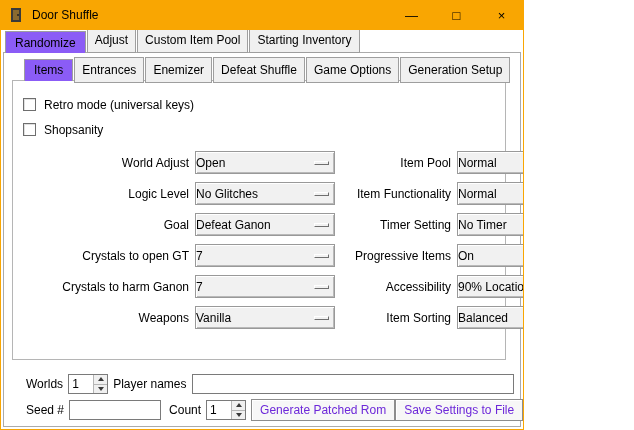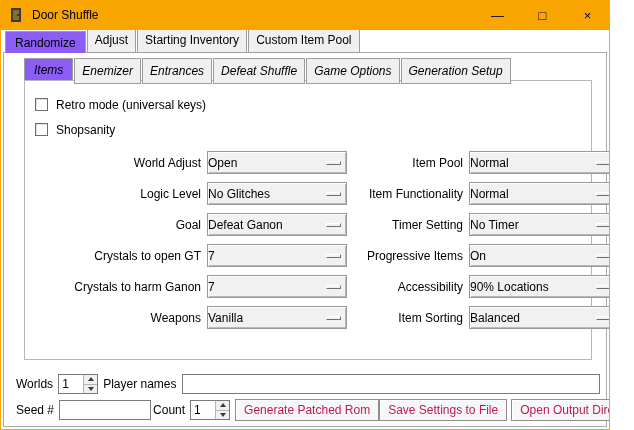--- a/index.html
+++ b/index.html
@@ -4,21 +4,21 @@
 <style>
   * { box-sizing: border-box; }
   html,body { margin:0; padding:0; }
   body {
     width:634px; height:430px;
     font-family:"Liberation Sans", sans-serif;
     font-size:12px; color:#000;
     background:#fff;
   }
   .window {
-    position:relative; width:610px; height:430px;
+    position:relative; width:524px; height:430px;
     background: var(--accent, #F9A602);
     overflow:hidden;
   }
   
   .titlebar { height:30px; display:flex; align-items:center; padding-left:8px; }
   .app-icon { width:16px; height:16px; margin-right:8px; display:inline-flex; }
   .title-text { font-size:12px; }
   .win-controls { margin-left:auto; display:flex; height:30px; }
   .win-btn {
     width:45px; height:30px; display:flex; align-items:center; justify-content:center;
@@ -41,25 +41,25 @@
   }
   .tab.selected {
     height:22px; background:#8b5cf6; border-bottom:none; padding:0 9px;
     position:relative; z-index:4;
   }
   .pane-outer {
     position:absolute; top:22px; left:2px; right:2px; bottom:2px;
     border:1px solid #ababab; background:#fff;
   }
   .tabs-inner {
-    height:23px; display:flex; align-items:flex-start; padding-left:20px;
-    margin-top:5px; position:relative; z-index:2;font-style:italic;
+    height:23px; display:flex; align-items:center; padding-left:20px;
+    margin-top:5px; position:relative; z-index:2;
   }
   .pane-inner {
-    margin:-1px 14px 0 20px; height:280px;
+    margin:-1px 14px 0 8px; height:280px;
     border:1px solid #b5b5b5; background:#fff;
     padding:8px 6px 0 8px;
   }
   
   .check-row { display:flex; align-items:center; gap:8px; margin:6px 0 0 2px; height:19px; cursor:default; }
   .checkbox {
     width:13px; height:13px; background:#fff;
     border:1px solid #6e6e6e;
     box-shadow: inset 1px 1px 0 rgba(0,0,0,0.12);
     flex:0 0 auto;
@@ -79,21 +79,21 @@
     padding-right:18px; cursor:default;
   }
   .dd-value { flex:1; text-align:left; white-space:nowrap; overflow:hidden; }
   .dd-indicator {
     position:absolute; right:5px; top:50%; transform:translateY(-50%);
     width:15px; height:4px; background:#f1f1f1;
     border-top:1px solid #fff; border-left:1px solid #fff;
     border-bottom:1px solid #6f6f6f; border-right:1px solid #6f6f6f;
   }
   
-  .bottom-area { position:absolute; left:12px; right:6px; bottom:5px; }
+  .bottom-area { position:absolute; left:22px; right:6px; bottom:5px; }
   .brow { display:flex; align-items:center; margin-top:5px; }
   .blabel { white-space:nowrap; margin-right:5px; }
   .text-input {
     height:20px; border:1px solid #7a7a7a; background:#fff;
     font-family:"Liberation Sans", sans-serif; font-size:12px; padding:0 3px;
     outline:none;
   }
   .grow { flex:1; }
   .seed-input { width:92px; }
   .spinbox {
@@ -109,25 +109,25 @@
     flex:1; display:flex; align-items:center; justify-content:center;
     background:#f0f0f0; border-left:1px solid #b5b5b5; cursor:default;
   }
   .spin-btn.down { border-top:1px solid #b5b5b5; }
   .spin-btn::before { content:""; border-left:3px solid transparent; border-right:3px solid transparent; }
   .spin-btn.up::before { border-bottom:4px solid #3a3a3a; }
   .spin-btn.down::before { border-top:4px solid #3a3a3a; }
   .tk-button {
     height:22px; background:#f7f7f7; border:1px solid #8d8d8d;
     box-shadow: inset 1px 1px 0 #fff;
-    font-family:"Liberation Sans", sans-serif; font-size:12px; color:#be185d;
+    font-family:"Liberation Sans", sans-serif; font-size:12px; color:#6d28d9;
     padding:0 8px; white-space:nowrap; cursor:default;
   }
   .ml4 { margin-left:4px; }
-  .ml8 { margin-left:2px; }
+  .ml8 { margin-left:8px; }
   .push-right { margin-left:auto;text-align:right; }
 </style>
 </head>
 <body>
 
 <div class="window">
 
   <div class="titlebar">
     <span class="app-icon">
       <svg width="16" height="16" viewBox="0 0 16 16">
@@ -142,30 +142,30 @@
       <div class="win-btn">□</div>
       <div class="win-btn">×</div>
     </div>
   </div>
 
   <div class="window-body">
 
     <div class="tabs-outer">
       <div class="tab selected">Randomize</div>
       <div class="tab">Adjust</div>
+      <div class="tab">Custom Item Pool</div>
       <div class="tab">Starting Inventory</div>
-      <div class="tab">Custom Item Pool</div>
     </div>
 
     <div class="pane-outer">
 
       <div class="tabs-inner">
         <div class="tab selected">Items</div>
+        <div class="tab">Entrances</div>
         <div class="tab">Enemizer</div>
-        <div class="tab">Entrances</div>
         <div class="tab">Defeat Shuffle</div>
         <div class="tab">Game Options</div>
         <div class="tab">Generation Setup</div>
       </div>
 
       <div class="pane-inner">
 
         <div class="check-row">
           <span class="checkbox"></span>
           <span>Retro mode (universal keys)</span>

